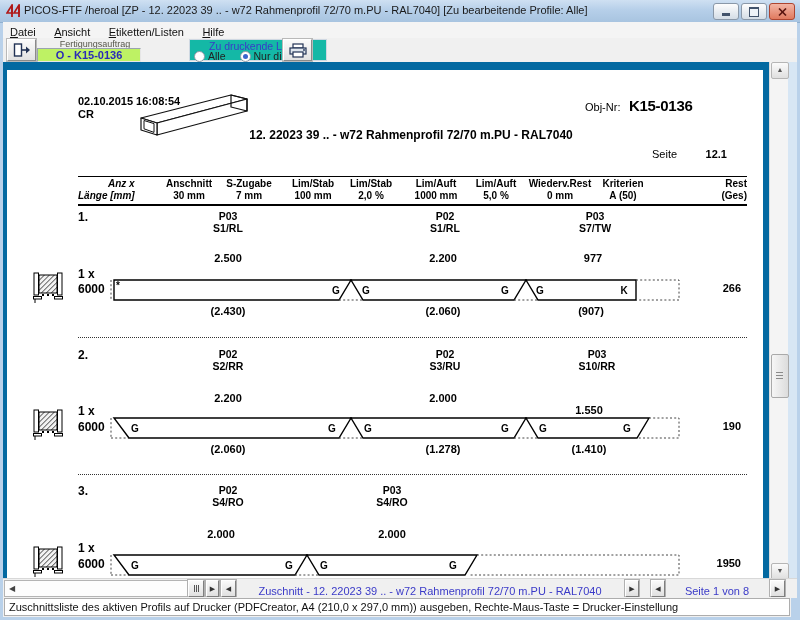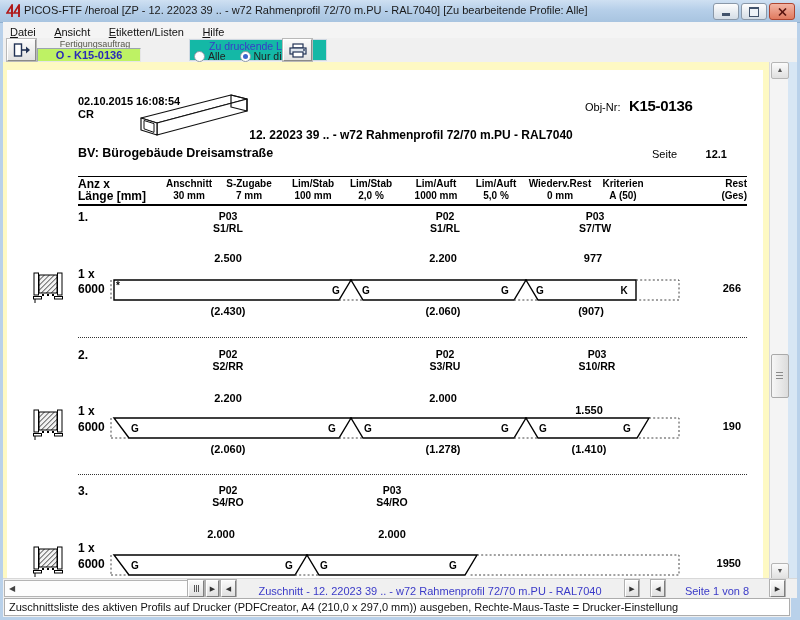--- a/index.html
+++ b/index.html
@@ -31,21 +31,21 @@
   .fert-label{position:absolute;left:41px;top:1px;width:102px;text-align:center;font-size:9px;color:#55554a;}
   .fert-field{position:absolute;left:34px;top:10px;width:102px;height:12px;background:#bef264;border:1px solid #9aa4ae;
     border-right-color:#e6e6e6;border-bottom-color:#e6e6e6;text-align:center;font-size:11px;font-weight:bold;color:#2a2ab8;line-height:12px;}
   .listen-group{position:absolute;left:142px;top:1px;width:136px;height:20px;background:#14b8a6;border:1px solid #cfd8e2;margin-left:44px;}
   .listen-label{position:absolute;left:0;top:0;width:100%;text-align:center;font-size:10.5px;color:#3a3ac8;}
   .radio-row{position:absolute;left:4px;top:10px;width:128px;display:flex;align-items:center;font-size:10.5px;color:#222;}
   .radio{width:9px;height:9px;border-radius:50%;border:1px solid #8e9aa6;background:#fff;margin-right:3px;position:relative;flex:none;}
   .radio.sel::after{content:"";position:absolute;left:2px;top:2px;width:5px;height:5px;border-radius:50%;background:#3a66cc;}
 
   
-  .preview{position:absolute;left:3px;top:62px;width:794px;height:516px;background:#fef9c3;overflow:hidden;}
+  .preview{position:absolute;left:3px;top:62px;width:794px;height:516px;background:#0369a1;overflow:hidden;}
   .page{position:absolute;left:4px;top:8px;width:756px;height:520px;background:#ffffff;}
   .blue-strip{position:absolute;left:784px;top:0;width:10px;height:516px;background:#d7e6f4;}
   
   .vscroll{position:absolute;left:766px;top:0;width:18px;height:516px;background:#f4f4f4;border-left:1px solid #dcdcdc;}
   .sbtn{position:absolute;left:1px;width:16px;height:15px;background:linear-gradient(#fbfbfb,#dfdfdf);
     border:1px solid #b5b5b5;border-radius:2px;font-size:7px;color:#555;text-align:center;line-height:13px;}
   .vthumb{position:absolute;left:1px;top:292px;width:16px;height:42px;background:linear-gradient(90deg,#f6f6f6,#dcdcdc);
     border:1px solid #a9a9a9;border-radius:2px;}
   .vthumb::after{content:"";position:absolute;left:4px;top:17px;width:7px;height:1px;background:#8a8a8a;
     box-shadow:0 3px 0 #8a8a8a,0 6px 0 #8a8a8a;}
@@ -60,21 +60,21 @@
   .d-objval{position:absolute;left:622px;top:27px;font-size:15px;font-weight:bold;letter-spacing:-0.3px;}
   .d-subtitle{position:absolute;left:154px;top:58px;width:500px;text-align:center;font-size:12px;font-weight:bold;}
   .d-bv{position:absolute;left:71px;top:76px;font-size:12.5px;font-weight:bold;}
   .d-seitelbl{position:absolute;left:645px;top:78px;font-size:11px;}
   .d-seiteval{position:absolute;left:660px;top:78px;width:60px;text-align:right;font-size:11px;font-weight:bold;}
 
   .rule-top{position:absolute;left:71px;top:106px;width:669px;border-top:1px solid #000;}
   .rule-bot{position:absolute;left:71px;top:134px;width:669px;border-top:2px solid #000;}
   .th{font-size:10px;font-weight:bold;line-height:12px;position:absolute;text-align:center;}
   .th .l2{display:block;}
-  .th-anz{position:absolute;left:71px;top:108px;font-size:12px;font-weight:bold;line-height:12px;text-align:left;}
+  .th-anz{position:absolute;left:71px;top:108px;font-size:10px;font-weight:bold;line-height:12px;text-align:right;font-style:italic;}
   .th-rest{position:absolute;left:679px;top:108px;width:61px;font-size:10px;font-weight:bold;line-height:12px;text-align:right;}
 
   .sec-num{position:absolute;left:71px;font-size:12px;font-weight:bold;}
   .pos{position:absolute;width:84px;text-align:center;font-size:10.5px;font-weight:bold;line-height:12px;}
   .len{position:absolute;width:84px;text-align:center;font-size:11px;font-weight:bold;}
   .cut{position:absolute;width:84px;text-align:center;font-size:11px;font-weight:bold;}
   .qty{position:absolute;left:71px;font-size:12px;font-weight:bold;}
   .stock{position:absolute;left:71px;font-size:12px;font-weight:bold;}
   .rest{position:absolute;left:664px;width:70px;text-align:right;font-size:11px;font-weight:bold;}
   .dotsep{position:absolute;left:71px;width:669px;border-top:1px dotted #333;}
@@ -188,21 +188,20 @@
             <polygon points="6,28 96,5 112,9 22,33"></polygon>
             <polygon points="22,33 112,9 112,21 22,45"></polygon>
             <polygon points="6,28 22,33 22,45 6,40"></polygon>
             <polygon points="96,5 112,9 112,21 96,17" fill="none"></polygon>
           </g>
           <polygon points="9,30.5 19,33.6 19,42.4 9,38.8" fill="none" stroke="#111" stroke-width="1"></polygon>
         </svg>
         <div class="d-objlbl">Obj-Nr:</div>
         <div class="d-objval">K15-0136</div>
         <div class="d-subtitle">12. 22023 39 .. - w72 Rahmenprofil 72/70 m.PU - RAL7040</div>
-        <div class="d-bv">BV: Bürogebäude Dreisamstraße</div>
         <div class="d-seitelbl">Seite</div>
         <div class="d-seiteval">12.1</div>
 
         <div class="rule-top"></div>
         <div class="th-anz">
           <span>Anz x</span><span class="l2" style="display:block;">Länge [mm]</span>
         </div>
         <div class="th" style="left:137px;top:108px;width:90px;"><span>Anschnitt</span><span class="l2">30 mm</span></div>
         <div class="th" style="left:197px;top:108px;width:90px;"><span>S-Zugabe</span><span class="l2">7 mm</span></div>
         <div class="th" style="left:261px;top:108px;width:90px;"><span>Lim/Stab</span><span class="l2">100 mm</span></div>

